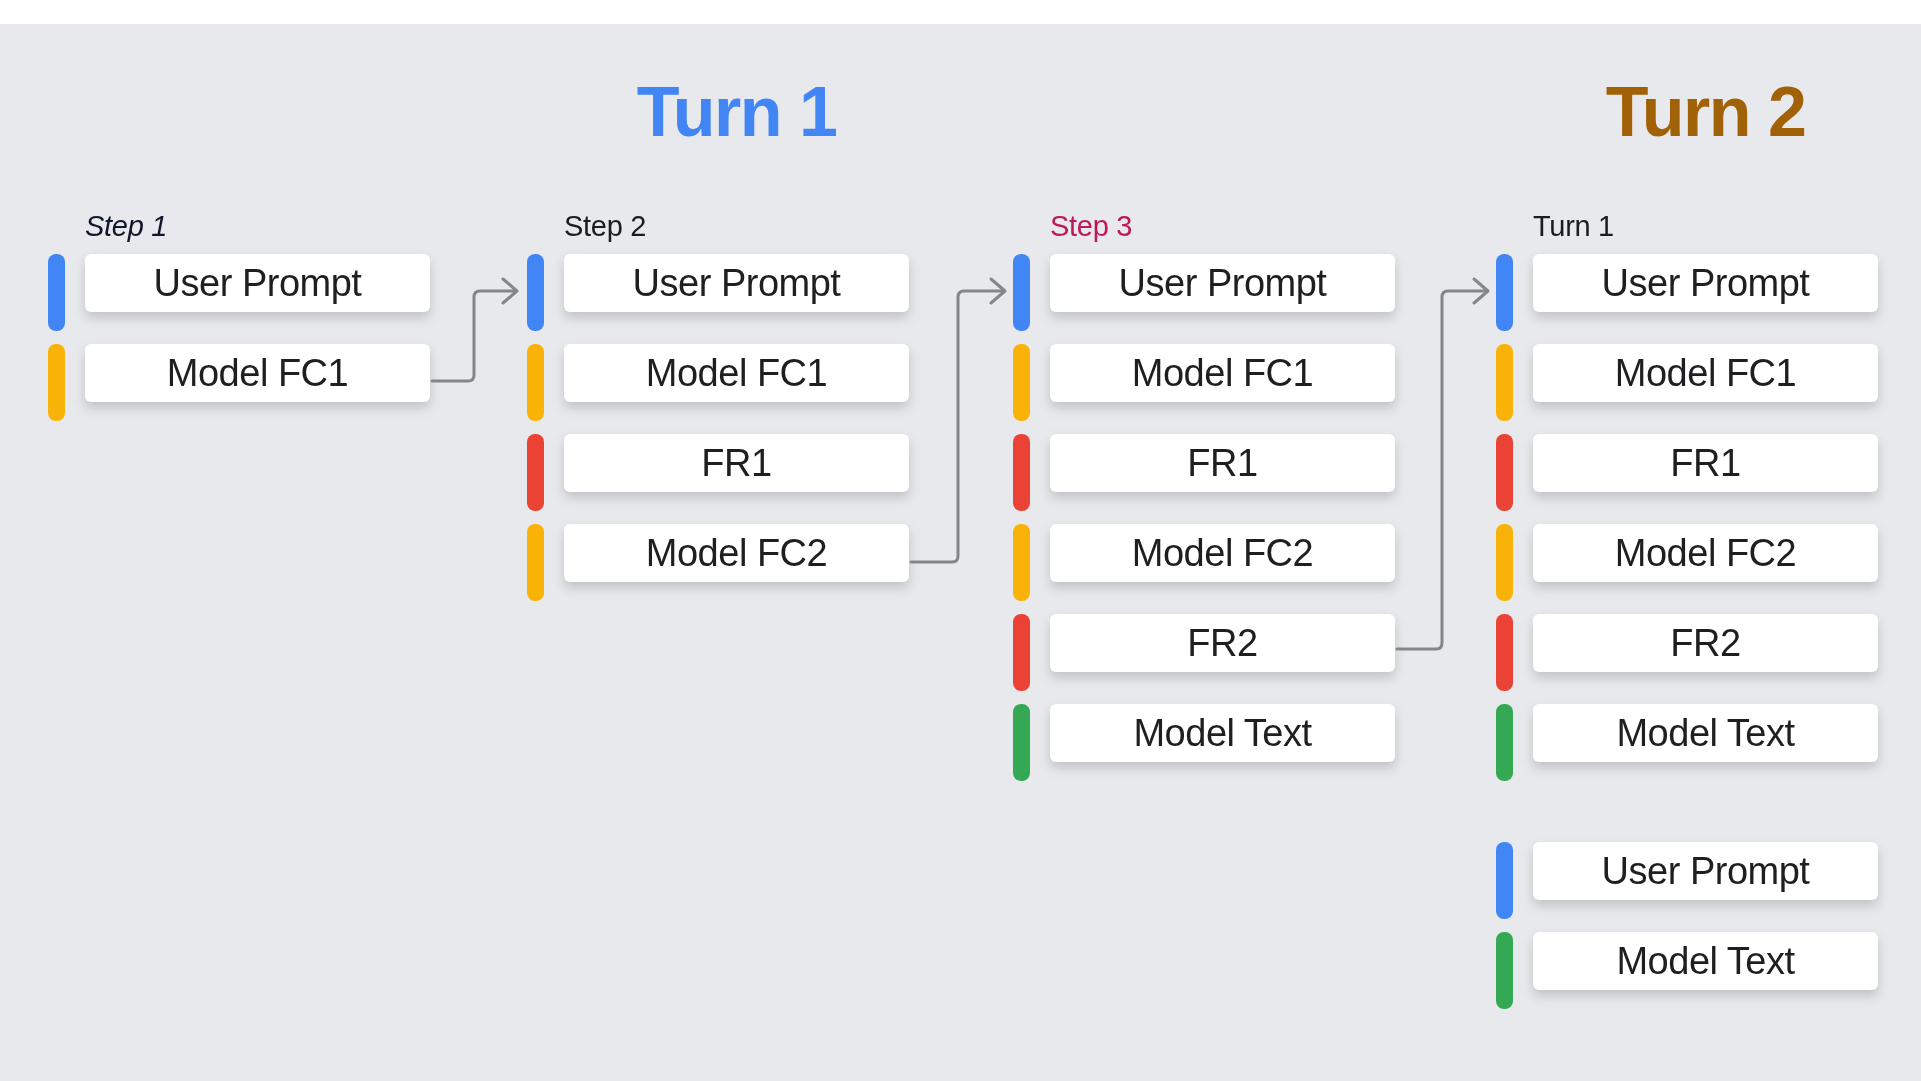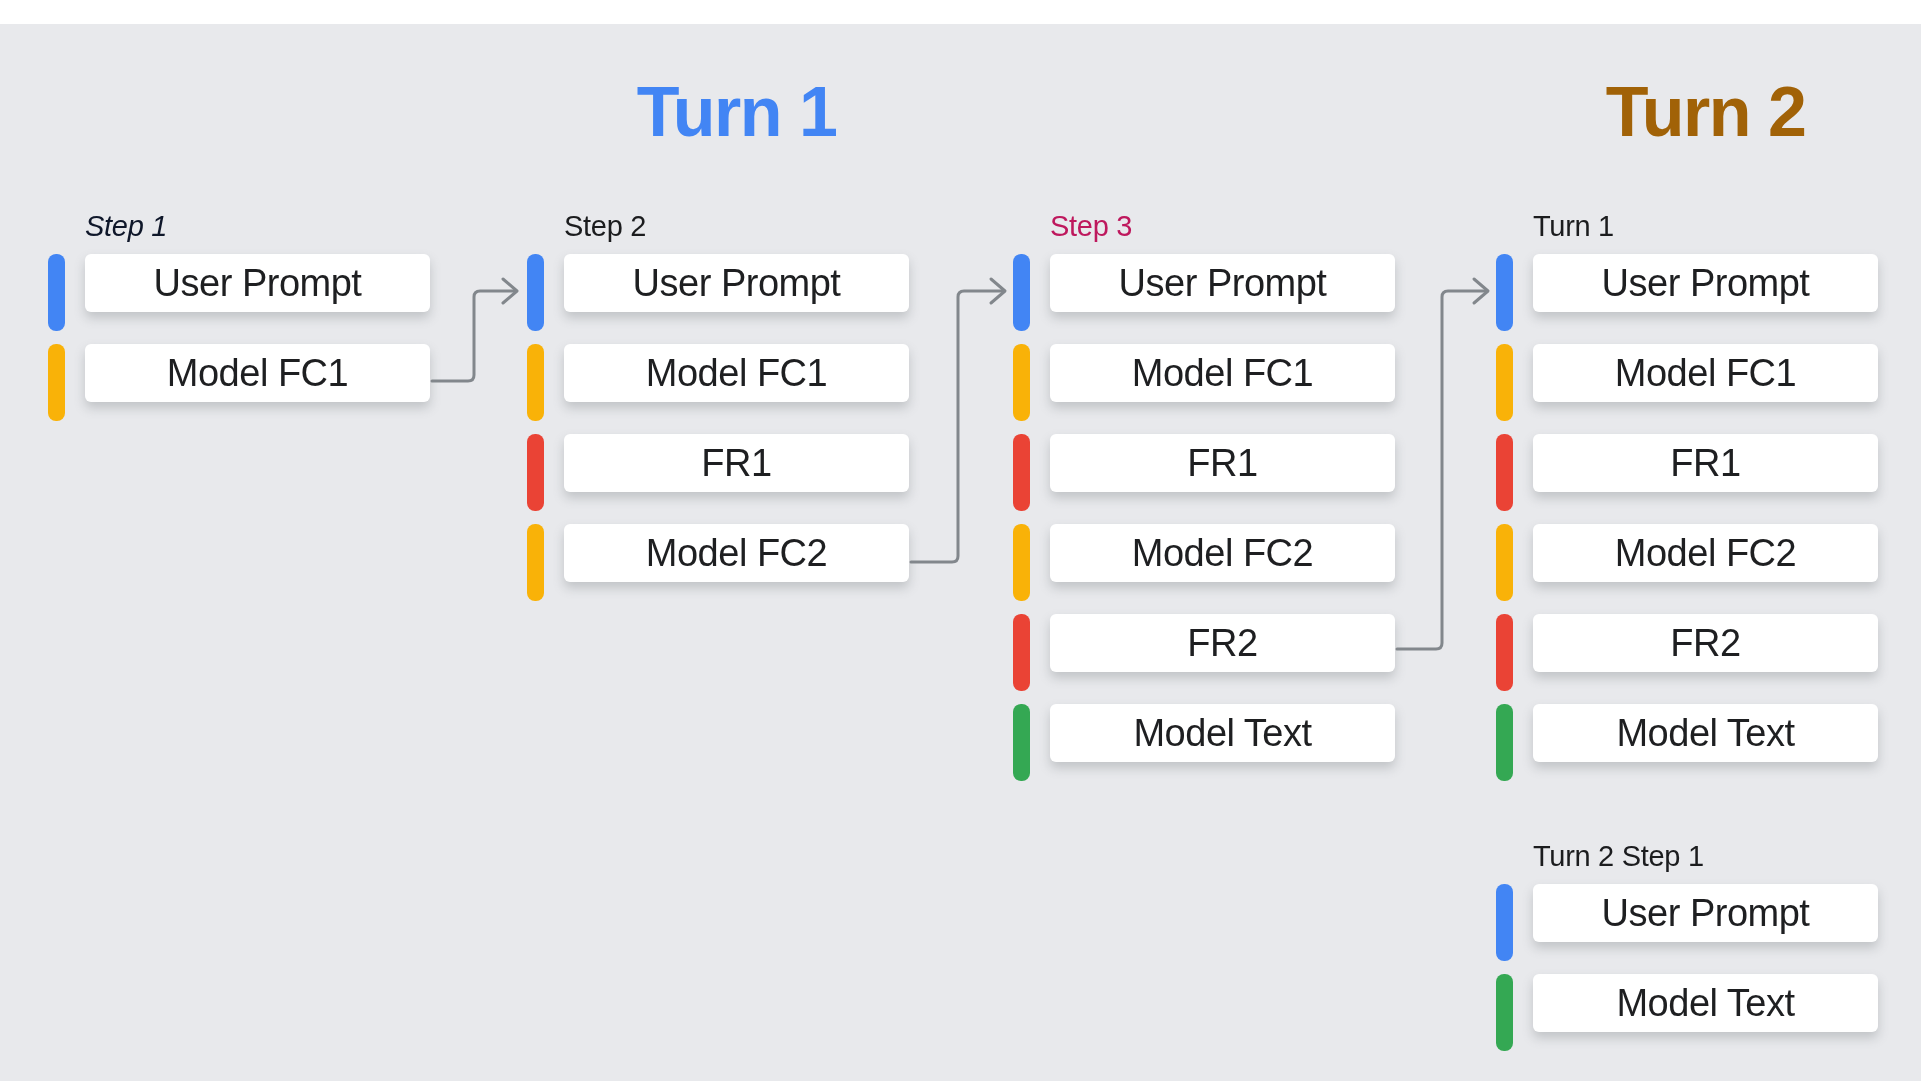--- a/index.html
+++ b/index.html
@@ -180,21 +180,20 @@
       <div class="tab" style="background-color: rgb(234, 67, 53);"></div>
       <div class="card">FR2</div>
     </div>
     <div class="row">
       <div class="tab" style="background-color: rgb(52, 168, 83);"></div>
       <div class="card">Model Text</div>
     </div>
   </div>
 
   <div class="col" id="col-turn2-step1">
-    <div class="col-label" style="color: rgb(27, 28, 30);">Turn 2 Step 1</div>
     <div class="row">
       <div class="tab" style="background-color: rgb(66, 133, 244);"></div>
       <div class="card">User Prompt</div>
     </div>
     <div class="row">
       <div class="tab" style="background-color: rgb(52, 168, 83);"></div>
       <div class="card">Model Text</div>
     </div>
   </div>
 

